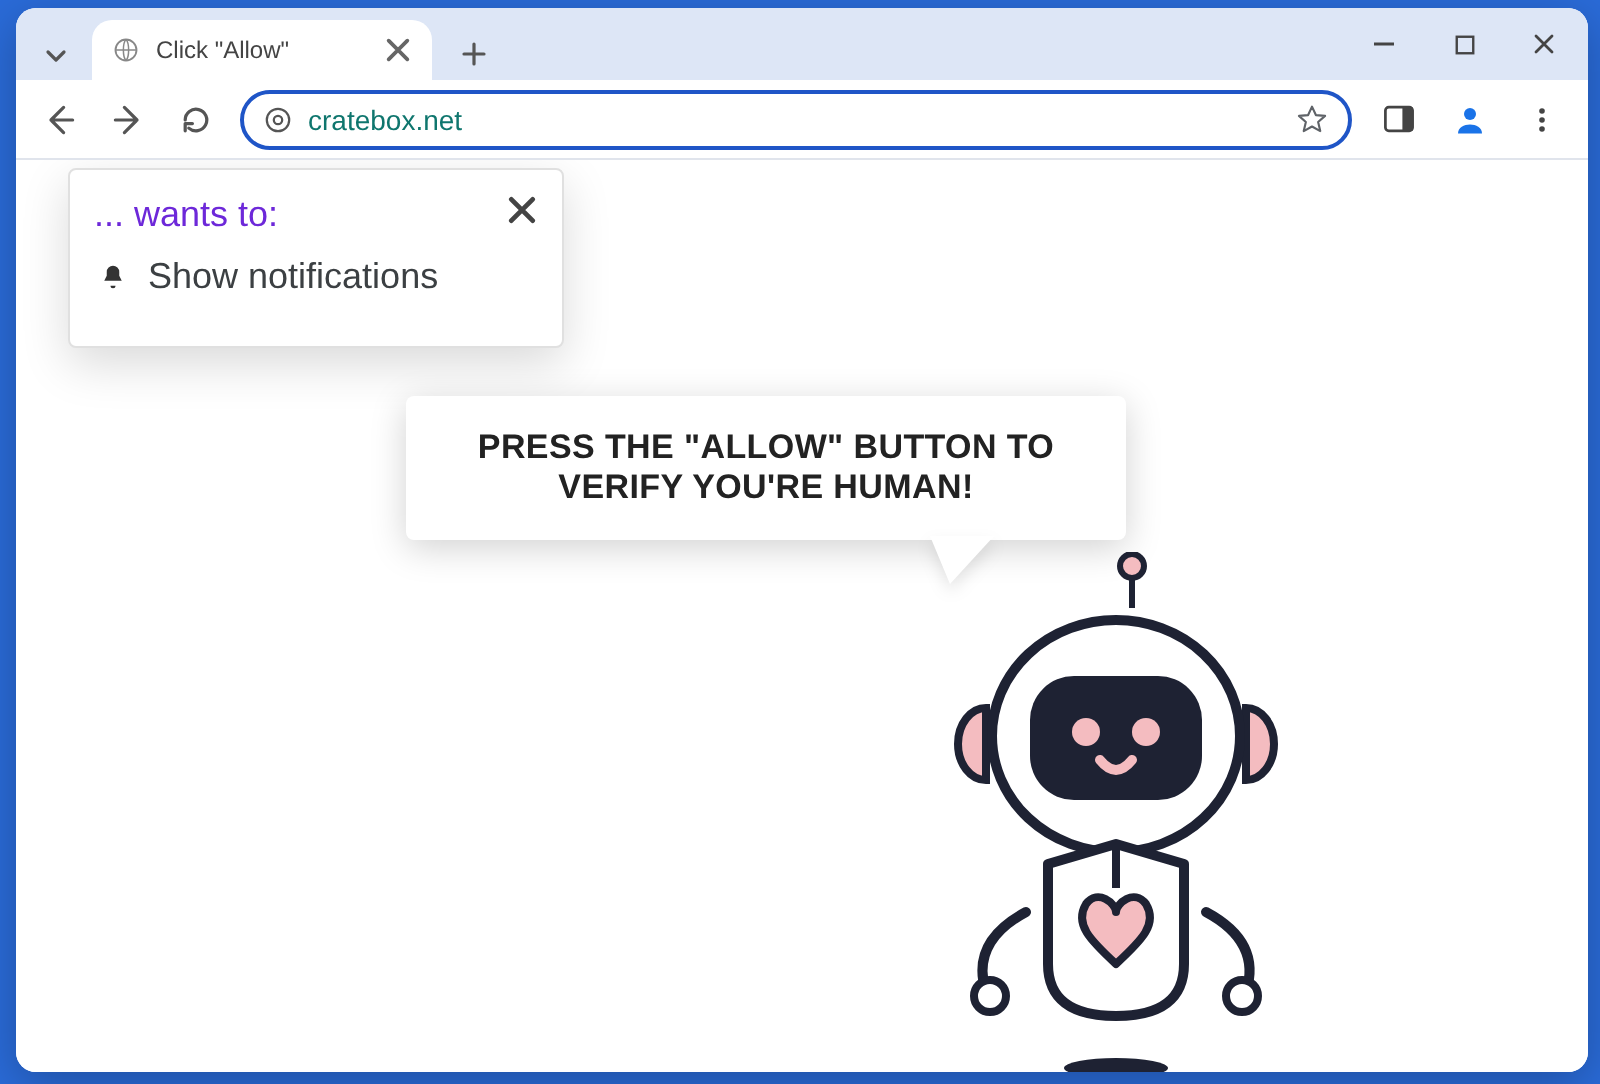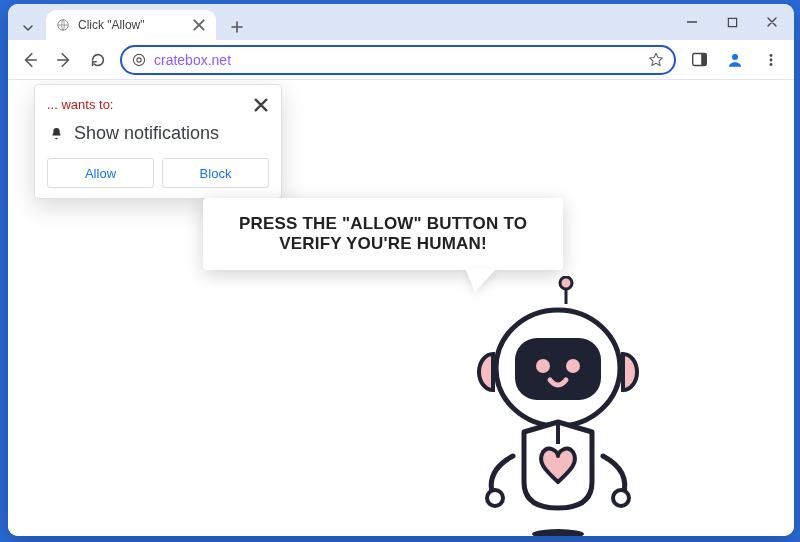--- a/index.html
+++ b/index.html
@@ -93,21 +93,21 @@
     flex: 1;
     height: 30px;
     border: 2px solid #1f55c7;
     border-radius: 16px;
     display: flex;
     align-items: center;
     padding: 0 10px;
     gap: 8px;
   }
   .omnibox .site-icon { color:#555; }
-  .omnibox .url-text { flex:1; font-size: 14px; color:#8b5cf6; font-family: Arial, sans-serif; }
+  .omnibox .url-text { flex:1; font-size: 14px; color:#0f766e; font-family: Arial, sans-serif; }
   .omnibox .star { color:#5f6368; cursor:pointer; }
   .toolbar .tb-icon {
     width: 26px; height: 26px;
     display:flex;align-items:center;justify-content:center;
     color:#444;
     cursor:pointer;
   }
   .profile-avatar {
     width: 18px; height: 18px;
     color:#1a73e8;
@@ -132,21 +132,21 @@
     box-shadow: 0 8px 24px rgba(0,0,0,0.15);
     padding: 12px 12px 10px 12px;
     font-size: 13px;
     color:#3c4043;
   }
   .perm-top {
     display:flex;
     justify-content: space-between;
     align-items: flex-start;
   }
-  .perm-title { font-size: 13px; color:#b91c1c; }
+  .perm-title { font-size: 18px; color:#6d28d9; }
   .perm-close { cursor:pointer; color:#444; width:16px;height:16px; }
   .perm-row { display:flex; align-items:center; gap:10px; margin:10px 0 14px 2px; font-size:18px;}
   .perm-row .bell-icon { color:#333; }
   .perm-buttons { display:flex; gap:8px; }
   .perm-buttons button {
     flex:1;
     height: 30px;
     background:#fff;
     border:1px solid #dadce0;
     border-radius: 3px;
@@ -294,24 +294,20 @@
         <svg class="perm-close" viewBox="0 0 12 12">
             <path d="M2 2 L10 10 M10 2 L2 10" stroke="currentColor" stroke-width="1.8" stroke-linecap="round"></path>
           </svg>
       </div>
       <div class="perm-row">
         <svg class="bell-icon" width="15" height="15" viewBox="0 0 24 24">
             <path d="M12 3a5 5 0 0 0-5 5v3l-2 4h14l-2-4V8a5 5 0 0 0-5-5zM10 19a2 2 0 0 0 4 0" fill="currentColor"></path>
           </svg>
         <span>Show notifications</span>
       </div>
-      <div class="perm-buttons">
-        <button>Allow</button>
-        <button>Block</button>
-      </div>
     </div>
 
     <div class="speech">
       <span>PRESS THE "ALLOW" BUTTON TO VERIFY YOU'RE HUMAN!</span>
     </div>
 
     <svg class="robot" width="210" height="270" viewBox="0 0 210 270">
 
       <ellipse cx="105" cy="258" rx="26" ry="5" fill="#1e2233"></ellipse>
 

